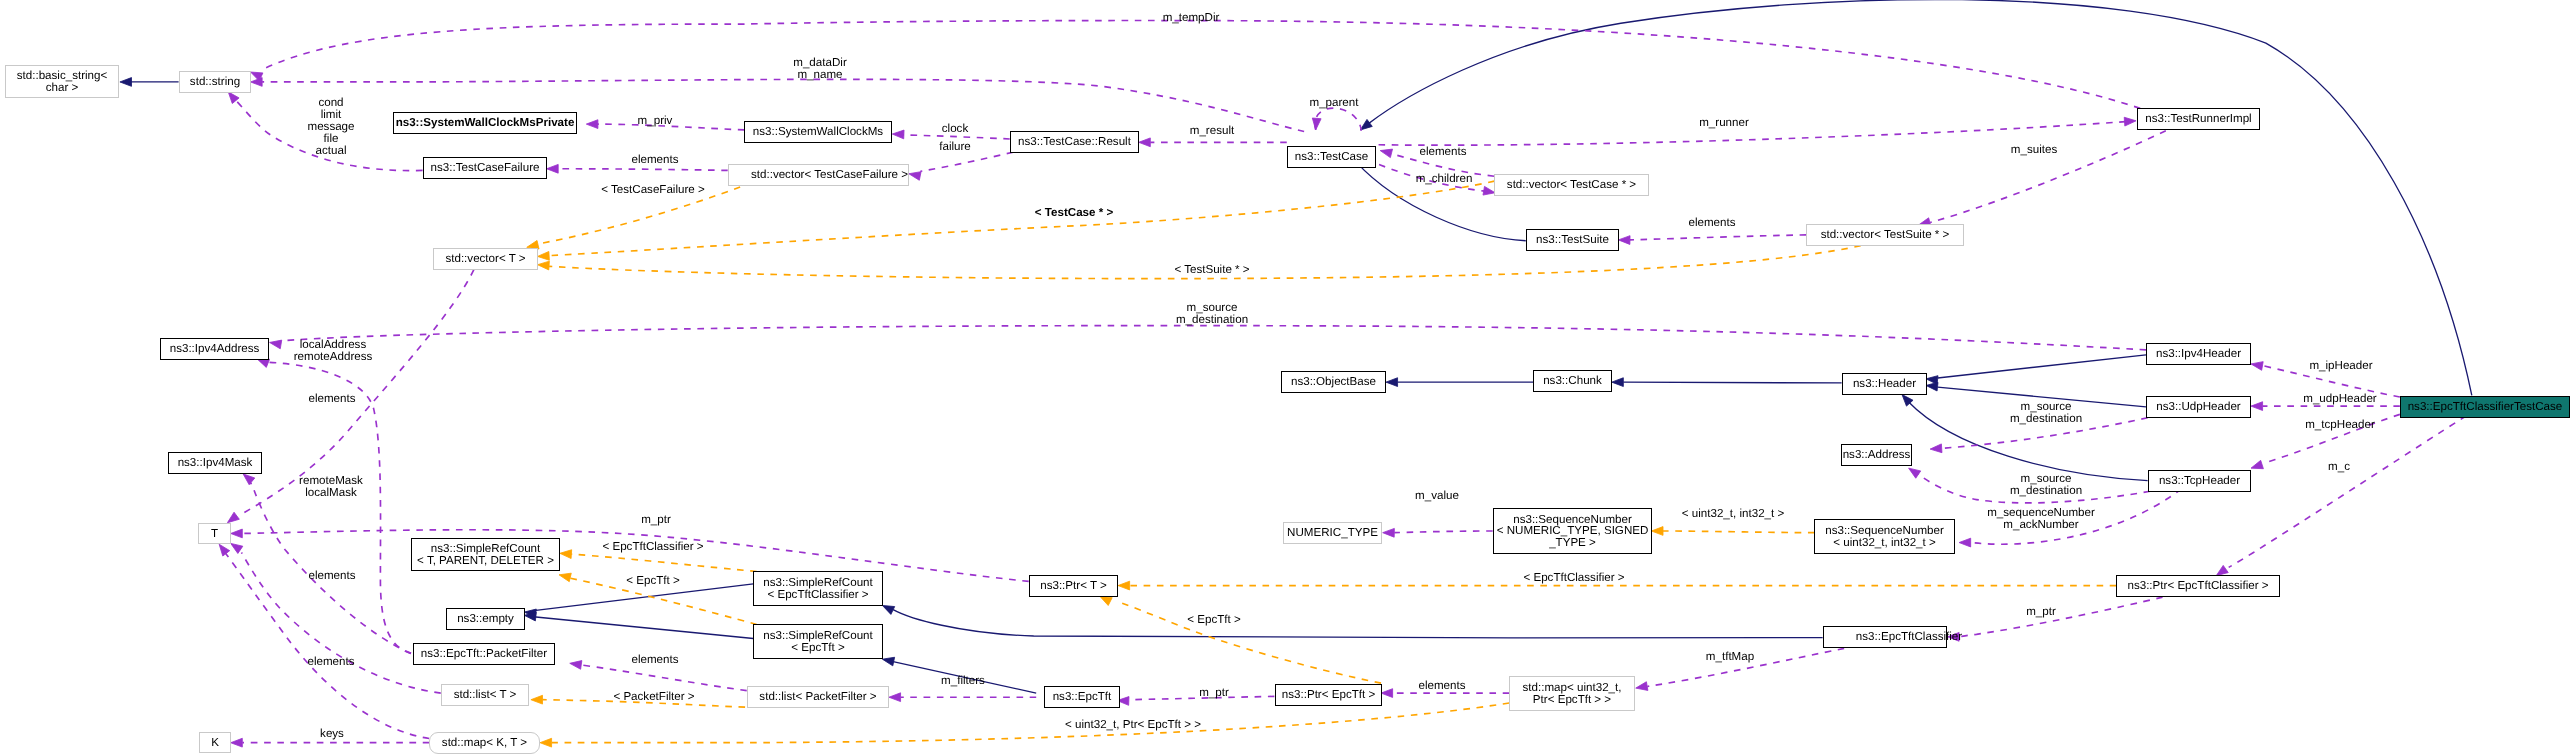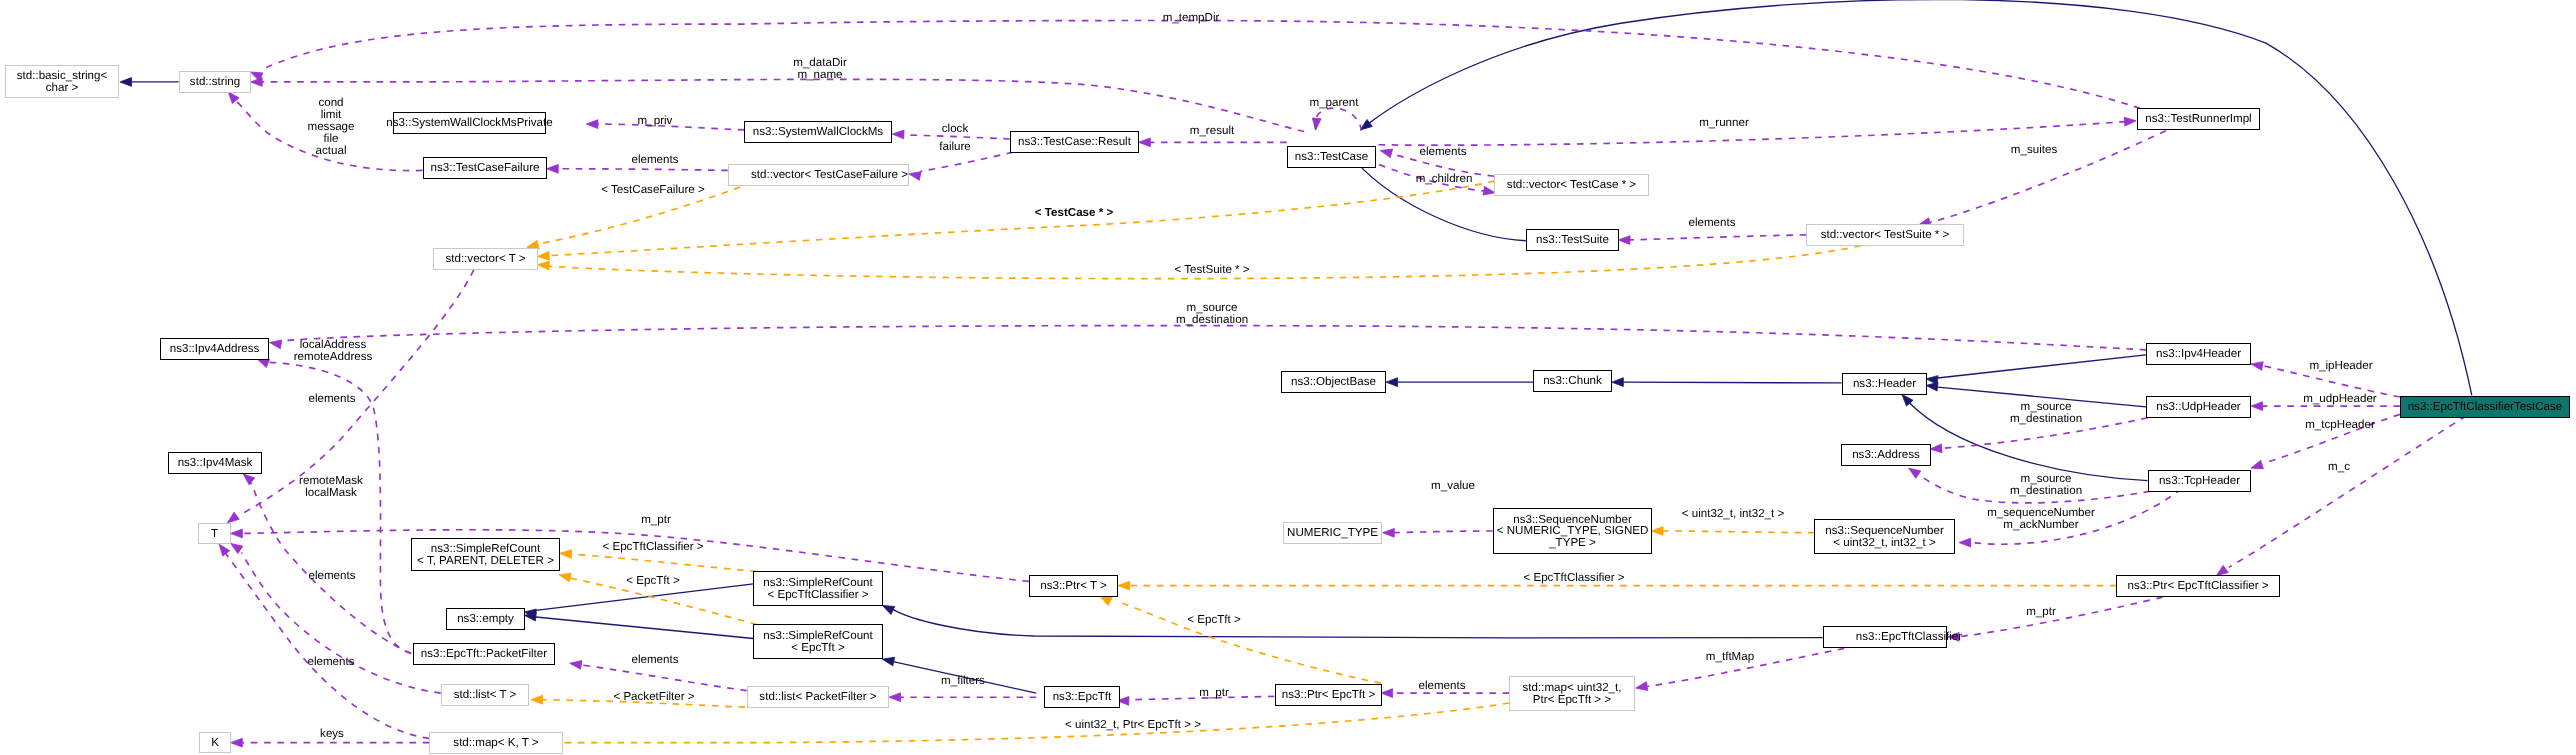--- a/index.html
+++ b/index.html
@@ -138,21 +138,21 @@
 <path d="M 2982,503 C 2920,542 2820,608 2725,668 C 2712,676 2702,682 2695,686" fill="none" stroke="#9a32cd" stroke-width="2" stroke-dasharray="8,8"></path>
 <path d="M 2680.0,696.0 L 2688.4,683.6 L 2694.5,692.3 Z" fill="#9a32cd" stroke="#9a32cd" stroke-width="1"></path>
 </svg>
 <div class="node gray" style="left:5px;top:65px;width:114px;height:33px;">
       <span>std::basic_string&lt;</span>
       <span>char &gt;</span>
     </div>
 <div class="node gray" style="left:179px;top:71px;width:72px;height:21.5px;">
       <span>std::string</span>
     </div>
-<div class="node black" style="left:393px;top:112px;width:153px;height:22px;">
+<div class="node black" style="left:393px;top:112px;width:184px;height:22px;font-weight:bold;">
       <span>ns3::SystemWallClockMsPrivate</span>
     </div>
 <div class="node black" style="left:423px;top:157px;width:124px;height:21.5px;">
       <span>ns3::TestCaseFailure</span>
     </div>
 <div class="node black" style="left:744px;top:121px;width:148px;height:22px;">
       <span>ns3::SystemWallClockMs</span>
     </div>
 <div class="node gray" style="left:728px;top:164px;width:181px;height:21.5px;align-items:flex-end;">
       <span>std::vector&lt; TestCaseFailure &gt;</span>
@@ -196,21 +196,21 @@
     </div>
 <div class="node black" style="left:446px;top:608px;width:79px;height:21.5px;">
       <span>ns3::empty</span>
     </div>
 <div class="node black" style="left:413px;top:643px;width:142px;height:21.5px;">
       <span>ns3::EpcTft::PacketFilter</span>
     </div>
 <div class="node gray" style="left:441px;top:684px;width:88px;height:21.5px;">
       <span>std::list&lt; T &gt;</span>
     </div>
-<div class="node gray" style="left:429px;top:732px;width:134px;height:21.5px;">
+<div class="node gray" style="left:429px;top:732px;width:111px;height:21.5px;border-radius:9px;">
       <span>std::map&lt; K, T &gt;</span>
     </div>
 <div class="node black" style="left:753px;top:571px;width:130px;height:35px;">
       <span>ns3::SimpleRefCount</span>
       <span>&lt; EpcTftClassifier &gt;</span>
     </div>
 <div class="node black" style="left:753px;top:624px;width:130px;height:35px;">
       <span>ns3::SimpleRefCount</span>
       <span>&lt; EpcTft &gt;</span>
     </div>
@@ -250,21 +250,21 @@
     </div>
 <div class="node black" style="left:1281px;top:371px;width:105px;height:21.5px;">
       <span>ns3::ObjectBase</span>
     </div>
 <div class="node black" style="left:1533px;top:370px;width:79px;height:22px;">
       <span>ns3::Chunk</span>
     </div>
 <div class="node black" style="left:1842px;top:373px;width:85px;height:21.5px;">
       <span>ns3::Header</span>
     </div>
-<div class="node black" style="left:1841px;top:444px;width:90px;height:21.5px;">
+<div class="node black" style="left:1841px;top:444px;width:71px;height:21.5px;">
       <span>ns3::Address</span>
     </div>
 <div class="node black" style="left:2146px;top:343px;width:105px;height:22px;">
       <span>ns3::Ipv4Header</span>
     </div>
 <div class="node black" style="left:2146px;top:396px;width:105px;height:21.5px;">
       <span>ns3::UdpHeader</span>
     </div>
 <div class="node black" style="left:2148px;top:470px;width:103px;height:21.5px;">
       <span>ns3::TcpHeader</span>
@@ -387,21 +387,21 @@
     </div>
 <div class="edgelabel" style="left:1442px;top:686px;">
       <span>elements</span>
     </div>
 <div class="edgelabel" style="left:1730px;top:657px;">
       <span>m_tftMap</span>
     </div>
 <div class="edgelabel" style="left:2041px;top:612px;">
       <span>m_ptr</span>
     </div>
-<div class="edgelabel" style="left:1437px;top:486px;margin-left:16px;">
+<div class="edgelabel" style="left:1437px;top:496px;">
       <span>m_value</span>
     </div>
 <div class="edgelabel" style="left:2041px;top:519px;">
       <span>m_sequenceNumber</span>
       <span>m_ackNumber</span>
     </div>
 <div class="edgelabel" style="left:2046px;top:413px;">
       <span>m_source</span>
       <span>m_destination</span>
     </div>

